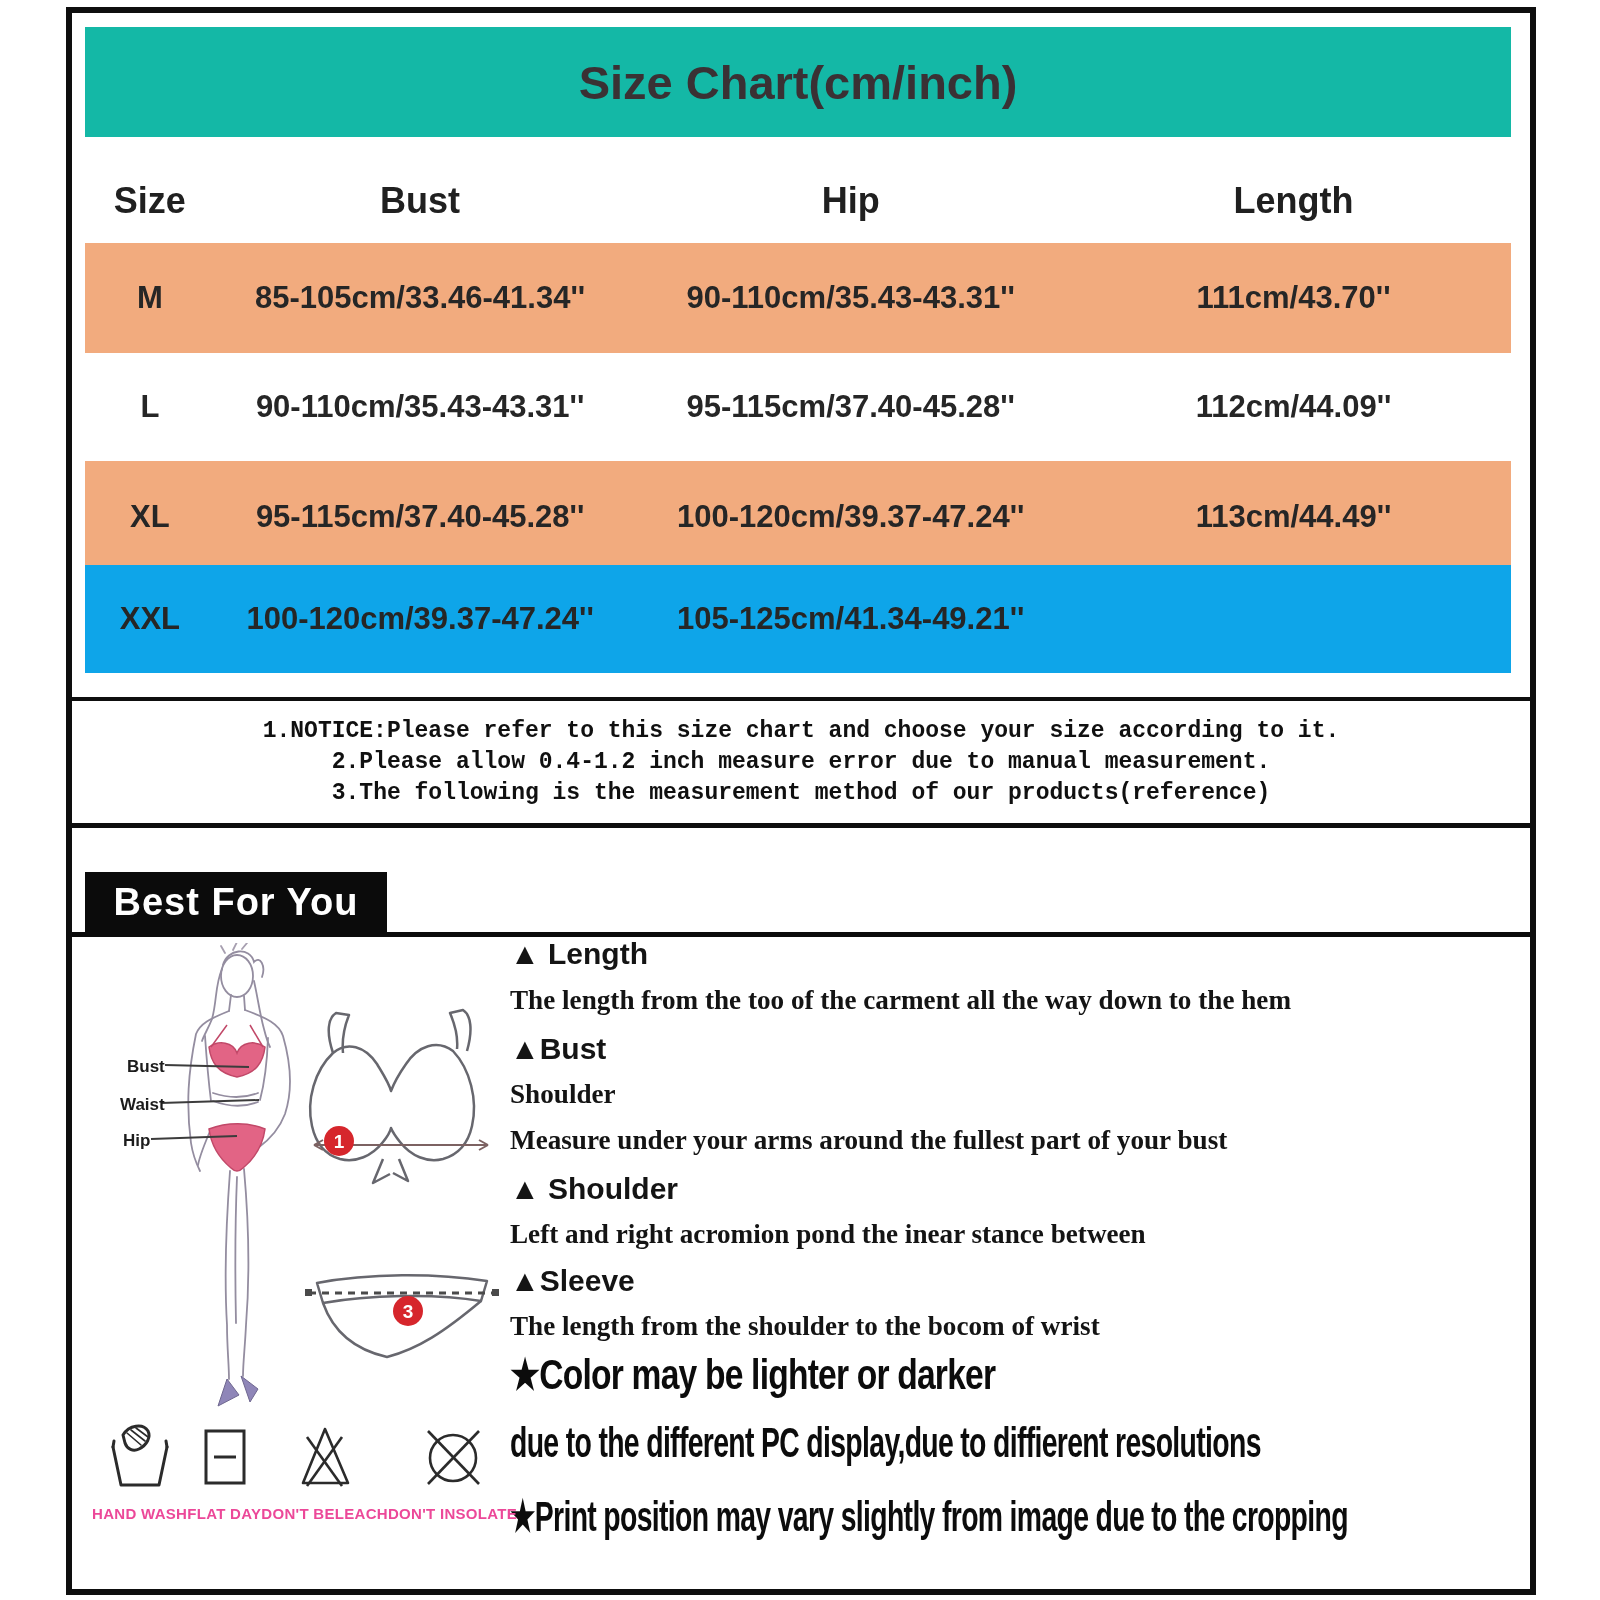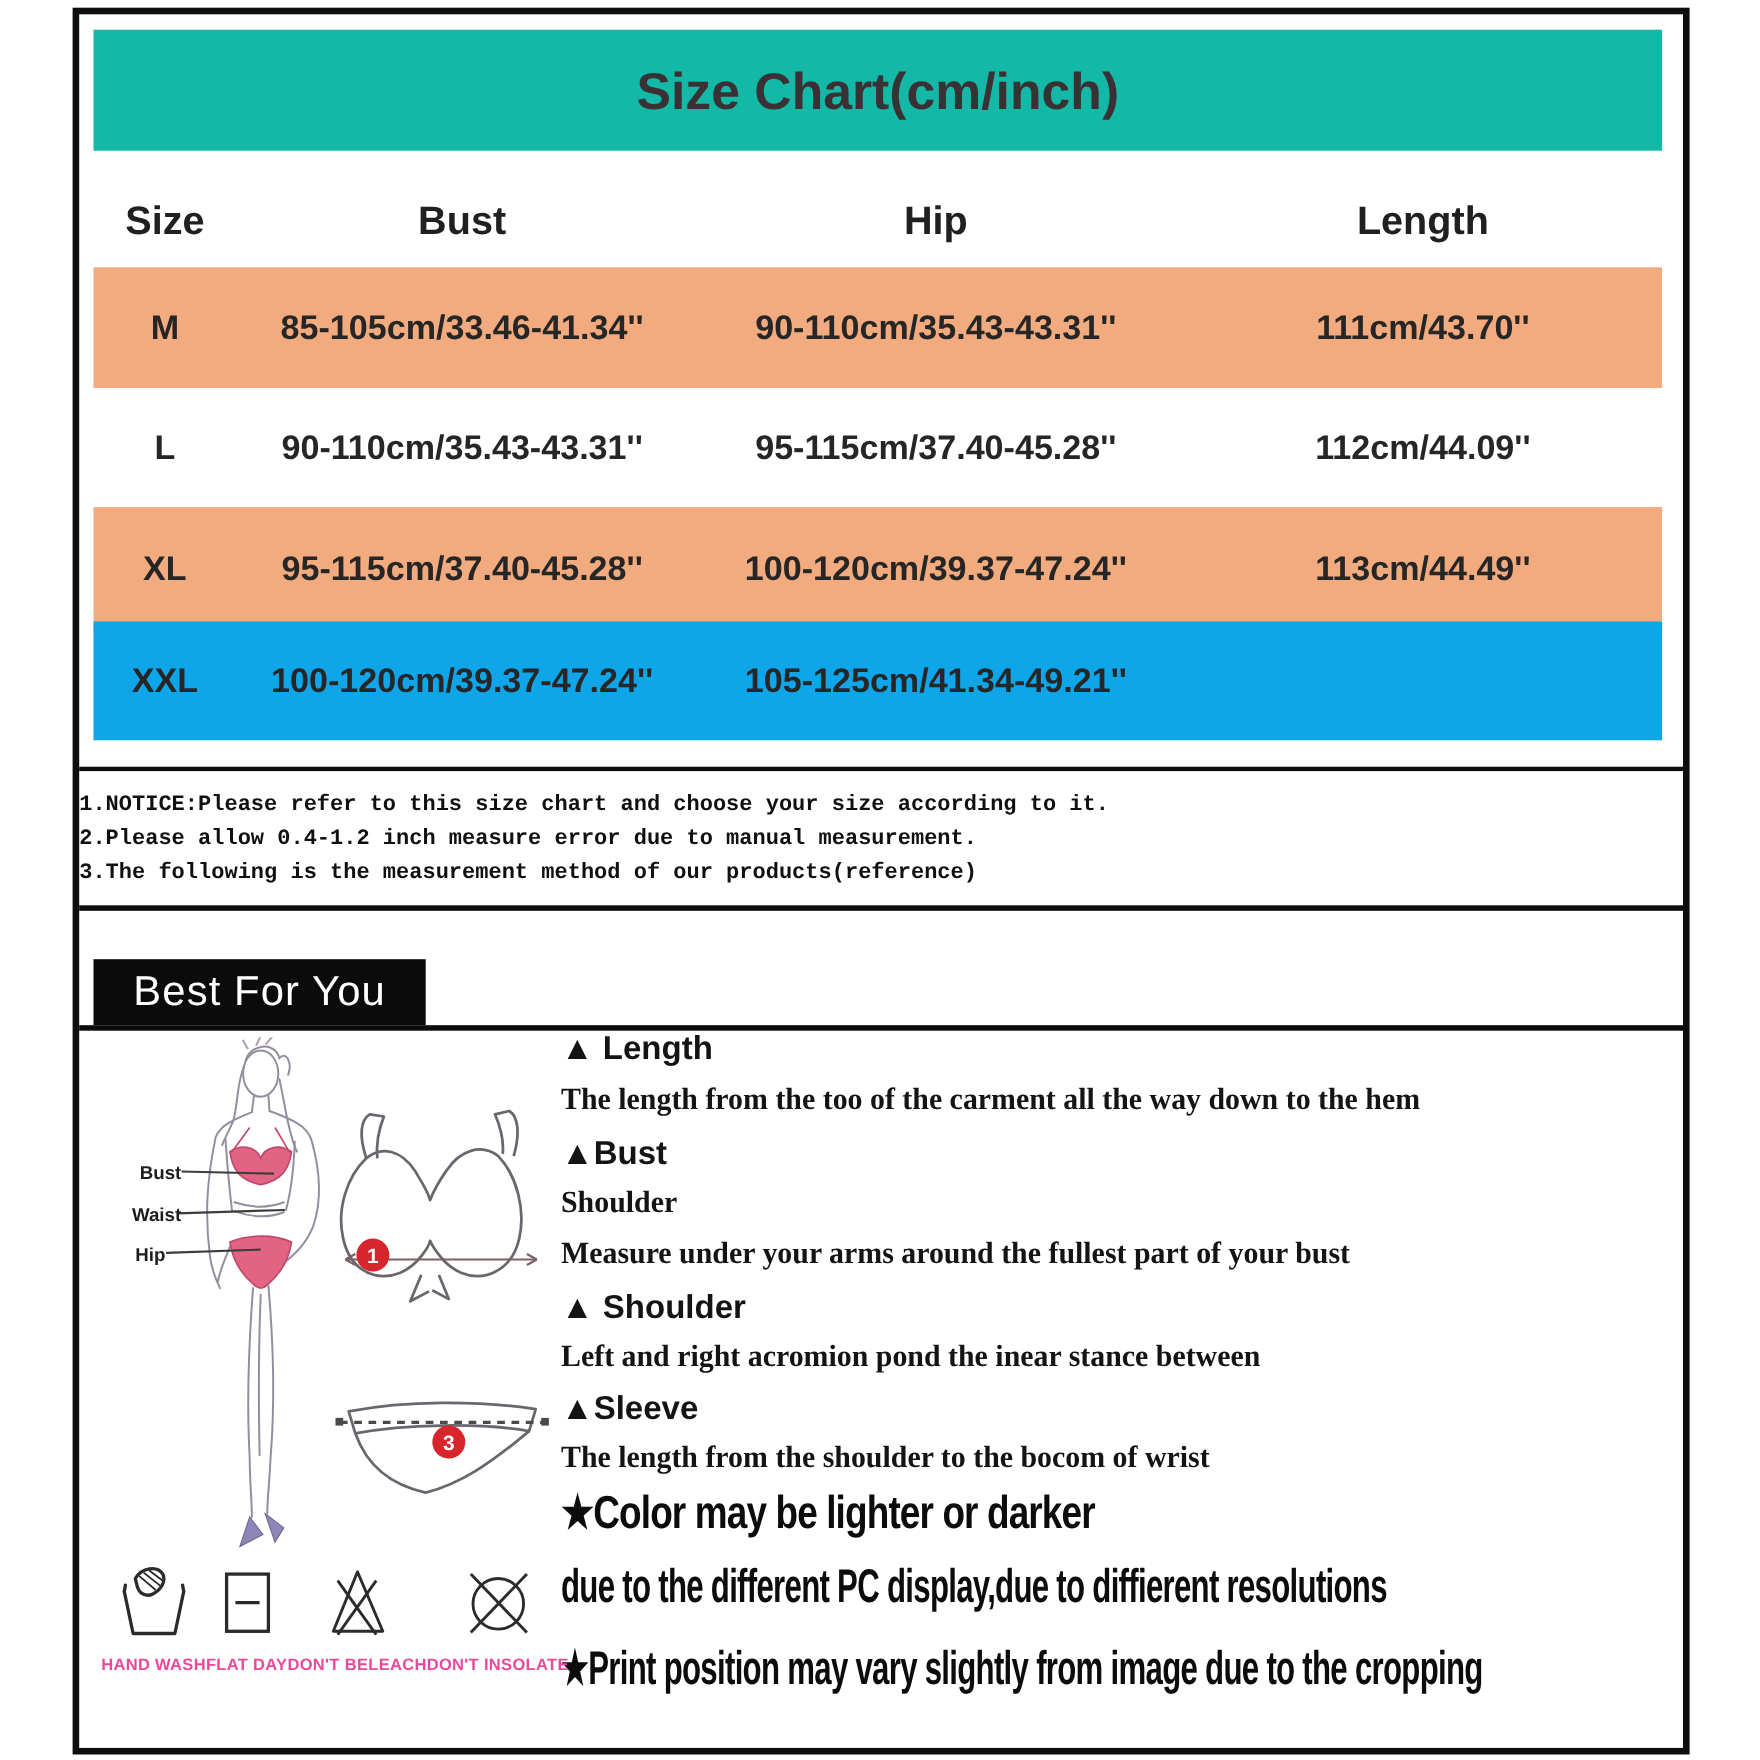--- a/index.html
+++ b/index.html
@@ -15,28 +15,28 @@
          grid-template-columns:9.1% 28.8% 31.6% 30.5%;align-items:center;text-align:center;}
   .thead{top:145px;height:85px;font-size:36px;font-weight:bold;color:#202020;}
   .trow{font-size:31px;font-weight:bold;color:#262626;}
   .row-m  {top:230px;height:110px;background:#f2ab7e;}
   .row-l  {top:340px;height:108px;background:#ffffff;}
   .row-xl {top:448px;height:112px;background:#f2ab7e;}
   .row-xxl{top:552px;height:108px;background:#0ea5e9;}
   
   .div1{position:absolute;left:0;top:684px;width:100%;height:4px;background:#0e0e0e;}
   .notice{position:absolute;left:0;top:690px;width:100%;height:118px;
-          display:flex;flex-direction:column;justify-content:center;
-          font-family:"Liberation Mono",monospace;font-weight:bold;font-size:20px;
+          display:flex;flex-direction:column;align-items:center;justify-content:center;
+          font-family:"Liberation Mono",monospace;font-weight:bold;font-size:23px;
           line-height:31px;color:#101010;}
   .div2{position:absolute;left:0;top:810px;width:100%;height:5px;background:#0e0e0e;}
   
   .banner{position:absolute;left:13px;top:859px;width:302px;height:60px;background:#0b0b0b;
           display:flex;align-items:center;justify-content:center;}
-  .banner span{color:#fff;font-size:38px;font-weight:normal;letter-spacing:1px;}
+  .banner span{color:#fff;font-size:38px;font-weight:bold;letter-spacing:1px;}
   .rule{position:absolute;left:0;top:919px;width:100%;height:5px;background:#0b0b0b;}
   .illus{position:absolute;left:15px;top:930px;width:430px;height:478px;}
   
   .rcol{position:absolute;left:438px;top:918px;width:1008px;height:650px;}
   .rcol>div{position:absolute;left:0;white-space:nowrap;}
   .mh{font-size:30px;font-weight:bold;color:#141414;}
   .md{font-family:"Liberation Serif",serif;font-size:28px;font-weight:bold;color:#141414;
       transform:scaleX(.97);transform-origin:left center;}
   .note1{font-size:42px;font-weight:bold;color:#0c0c0c;letter-spacing:-1px;
          transform:scaleX(.80);transform-origin:left center;}

